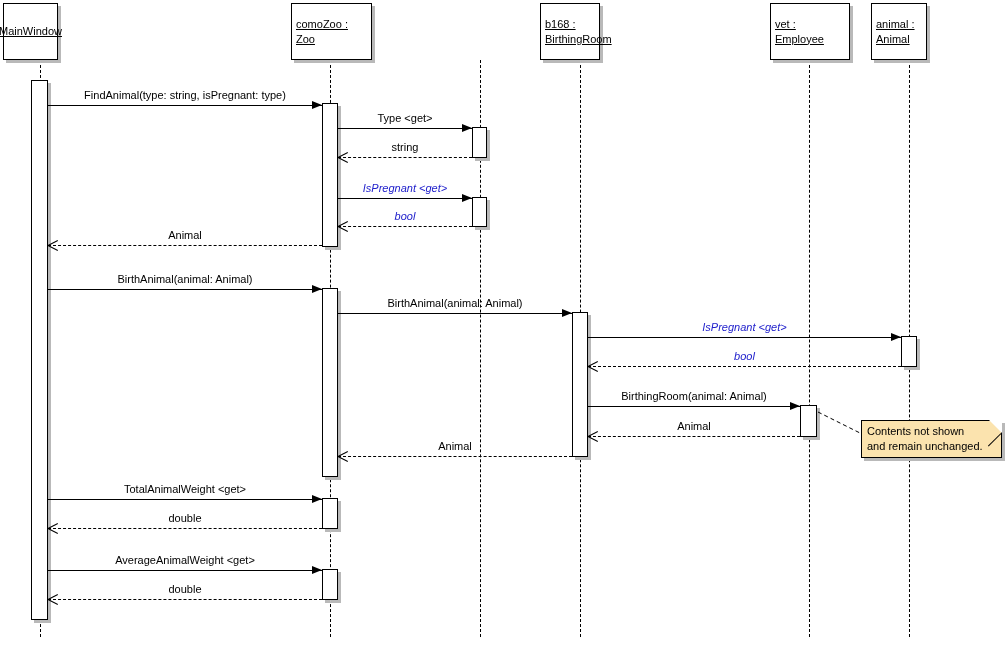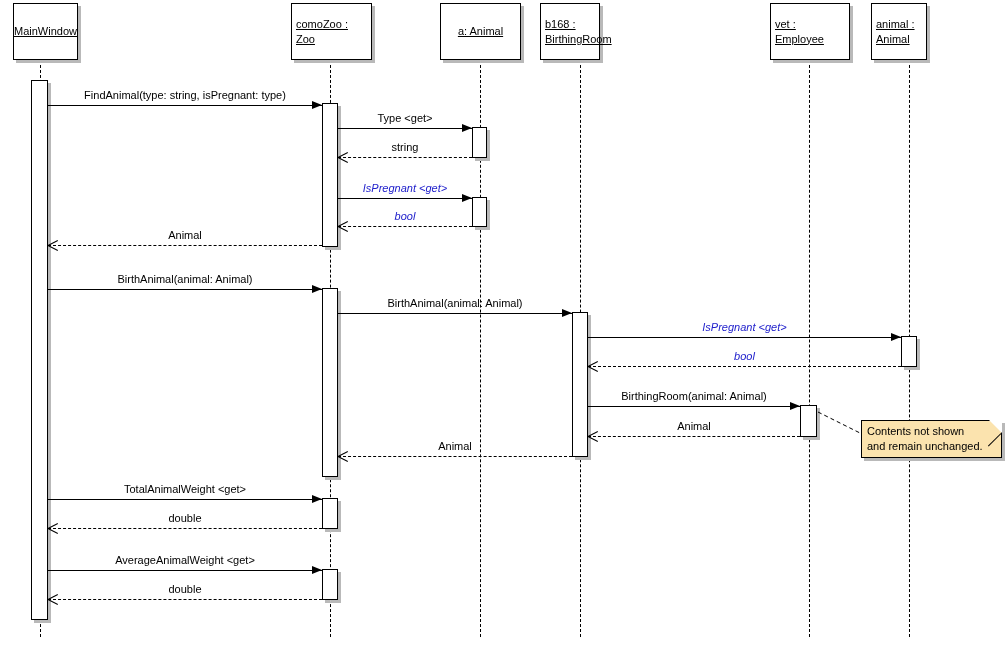--- a/index.html
+++ b/index.html
@@ -117,29 +117,26 @@
 
 <div id="diagram">
 
   <div class="life" style="left:40px"></div>
   <div class="life" style="left:330px"></div>
   <div class="life" style="left:480px"></div>
   <div class="life" style="left:580px"></div>
   <div class="life" style="left:809px"></div>
   <div class="life" style="left:909px"></div>
 
-  <div class="head center" style="left:13px;width:65px">
+  <div class="head center" style="left:3px;width:55px">
     <span class="u">MainWindow</span>
   </div>
   <div class="head" style="left:291px;width:81px">
     <span class="u">comoZoo :</span>
     <span class="u">Zoo</span>
-  </div>
-  <div class="head center" style="left:440px;width:81px">
-    <span class="u">a: Animal</span>
   </div>
   <div class="head" style="left:540px;width:60px">
     <span class="u">b168 :</span>
     <span class="u">BirthingRoom</span>
   </div>
   <div class="head" style="left:770px;width:80px">
     <span class="u">vet :</span>
     <span class="u">Employee</span>
   </div>
   <div class="head" style="left:871px;width:56px">

